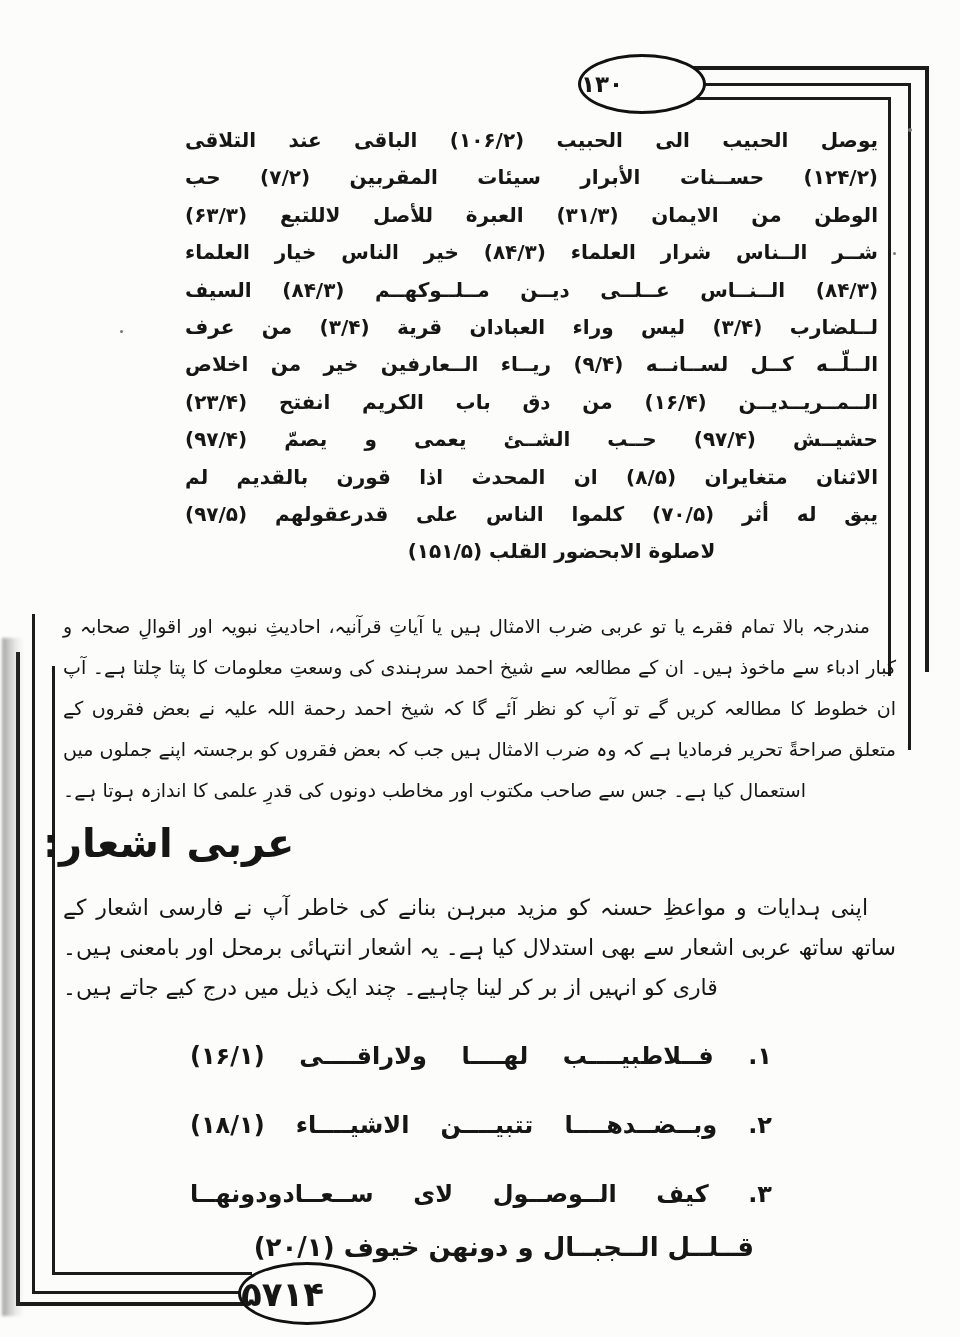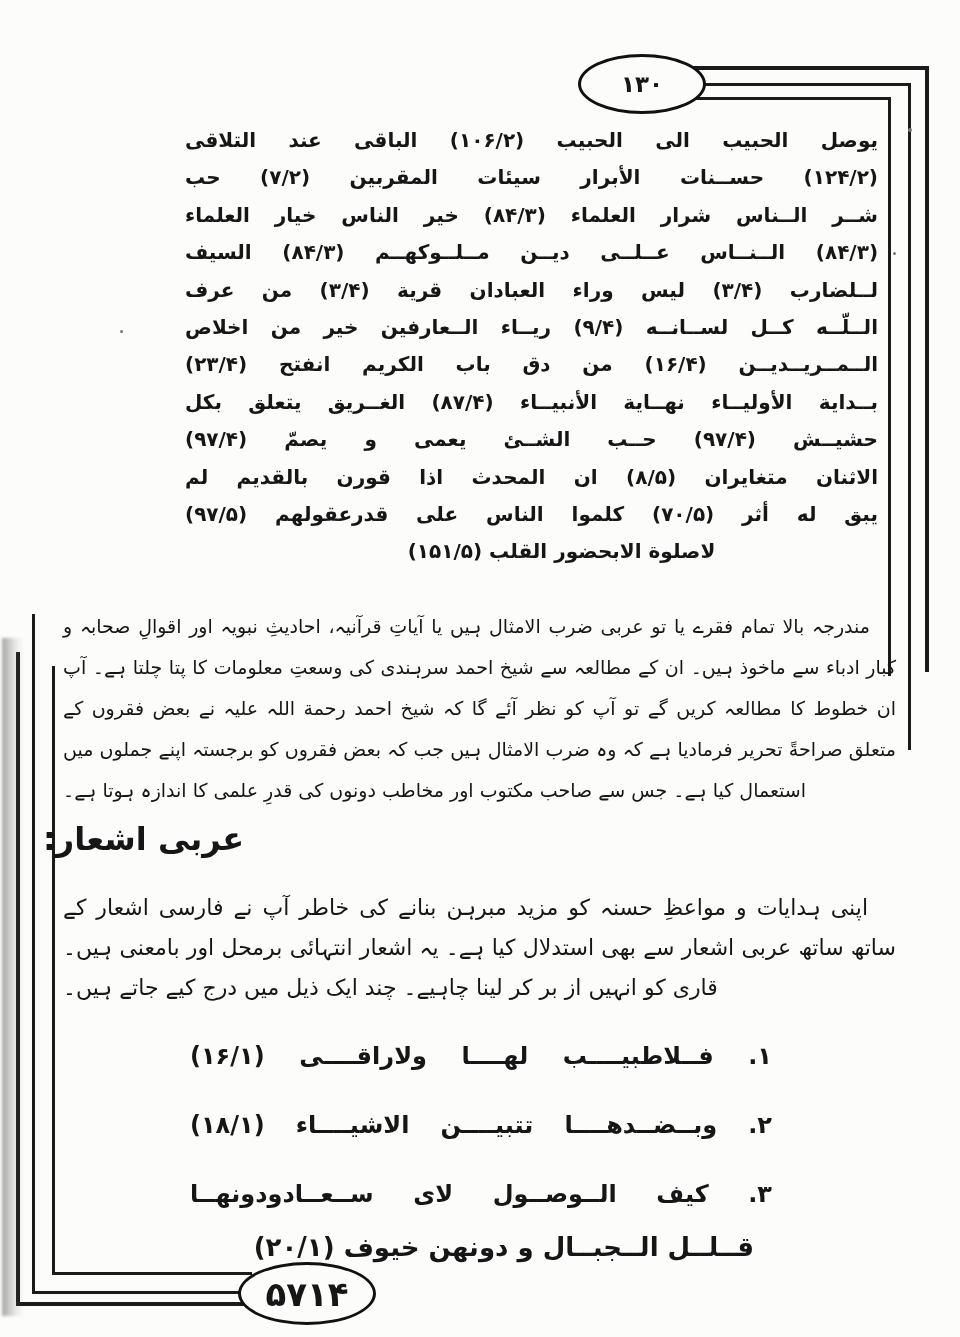--- a/index.html
+++ b/index.html
@@ -17,41 +17,41 @@
   .edge-shadow{
     position:absolute;left:2px;top:638px;width:22px;height:678px;
     background:linear-gradient(to right, rgba(60,60,60,.45), rgba(120,120,120,.15) 60%, rgba(0,0,0,0));
     filter:blur(1.5px);
   }
   .oval-badge{
     position:absolute;
     border:3px solid #111;
     border-radius:50%;
     background:#fcfcfa;
-    display:flex;align-items:center;justify-content:center;
+    display:flex;align-items:center;justify-content:flex-start;
     font-weight:bold;
   }
   #oval-top{left:578px;top:54px;width:122px;height:54px;font-size:23px;}
   #oval-bottom{left:238px;top:1262px;width:132px;height:57px;font-size:34px;letter-spacing:2px;}
   
   .rtl{direction:rtl;unicode-bidi:embed;}
   #arabic-block{
     position:absolute;top:122px;left:185px;width:693px;
     font-weight:bold;font-size:20px;line-height:37.4px;
   }
   .aline{text-align:justify;text-align-last:justify;white-space:nowrap;}
   .aline.centered{text-align:left;text-align-last:center;padding-left:60px;}
   #urdu-para-1{
     position:absolute;top:606px;left:63px;width:833px;
     font-size:19px;line-height:41px;
     text-align:justify;text-align-last:left;text-indent:26px;
   }
   #section-heading{
     position:absolute;top:820px;left:63px;width:853px;
-    font-size:32px;font-weight:bold;text-align:left; 
+    font-size:40px;font-weight:bold;text-align:left; 
     direction:rtl;
   }
   #section-heading span{display:inline-block;transform:translateX(-20px);}
   #urdu-para-2{
     position:absolute;top:888px;left:63px;width:833px;
     font-size:22px;line-height:40px;
     text-align:justify;text-align-last:left;text-indent:28px;
   }
   #verse-list{
     position:absolute;top:1028px;left:190px;width:582px;
@@ -92,26 +92,26 @@
   <div id="oval-top" class="oval-badge">
     <span>۱۳۰</span>
   </div>
   <div id="oval-bottom" class="oval-badge">
     <span>۵۷۱۴</span>
   </div>
 
   <div id="arabic-block" class="rtl" lang="ar">
     <div class="aline">يوصل الحبيب الى الحبيب (۱۰۶/۲) الباقى عند التلاقى</div>
     <div class="aline">(۱۲۴/۲) حســنات الأبرار سيئات المقربين (۷/۲) حب</div>
+    <div class="aline">الوطن من الايمان (۳۱/۳) العبرة للأصل لاللتبع (۶۳/۳)</div>
     <div class="aline">شــر الــناس شرار العلماء (۸۴/۳) خير الناس خيار العلماء</div>
     <div class="aline">(۸۴/۳) الــنــاس عــلــى ديــن مــلــوكهــم (۸۴/۳) السيف</div>
     <div class="aline">لــلضارب (۳/۴) ليس وراء العبادان قرية (۳/۴) من عرف</div>
     <div class="aline">الــلّــه كــل لســانــه (۹/۴) ريــاء الــعارفين خير من اخلاص</div>
     <div class="aline">الــمــريــديــن (۱۶/۴) من دق باب الكريم انفتح (۲۳/۴)</div>
-    <div class="aline">بــداية الأوليــاء نهــاية الأنبيــاء (۸۷/۴) الغــريق يتعلق بكل</div>
     <div class="aline">حشيــش (۹۷/۴) حــب الشــئ يعمى و يصمّ (۹۷/۴)</div>
     <div class="aline">الاثنان متغايران (۸/۵) ان المحدث اذا قورن بالقديم لم</div>
     <div class="aline">يبق له أثر (۷۰/۵) كلموا الناس على قدرعقولهم (۹۷/۵)</div>
     <div class="aline centered">لاصلوة الابحضور القلب (۱۵۱/۵)</div>
   </div>
 
   <div id="urdu-para-1" class="rtl" lang="ur">مندرجہ بالا تمام فقرے یا تو عربی ضرب الامثال ہیں یا آیاتِ قرآنیہ، احادیثِ نبویہ اور اقوالِ صحابہ و کبار ادباء سے ماخوذ ہیں۔ ان کے مطالعہ سے شیخ احمد سرہندی کی وسعتِ معلومات کا پتا چلتا ہے۔ آپ ان خطوط کا مطالعہ کریں گے تو آپ کو نظر آئے گا کہ شیخ احمد رحمة اللہ علیہ نے بعض فقروں کے متعلق صراحةً تحریر فرمادیا ہے کہ وہ ضرب الامثال ہیں جب کہ بعض فقروں کو برجستہ اپنے جملوں میں استعمال کیا ہے۔ جس سے صاحب مکتوب اور مخاطب دونوں کی قدرِ علمی کا اندازہ ہوتا ہے۔</div>
 
   <div id="section-heading">
     <span lang="ur">عربی اشعار:</span>

